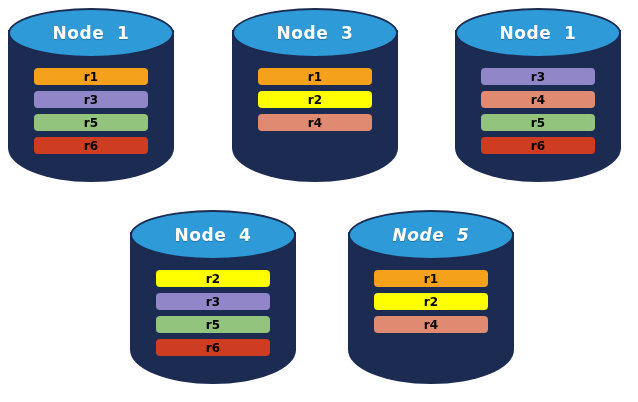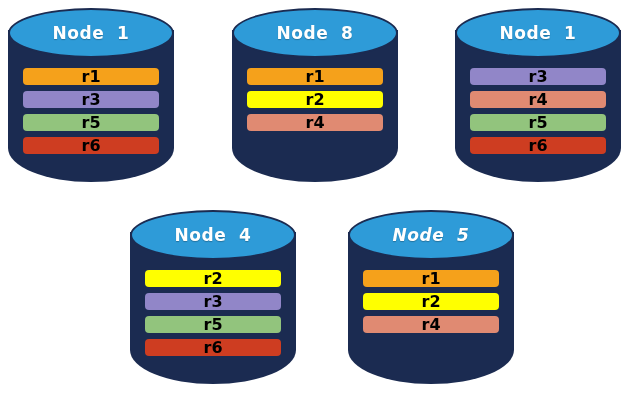--- a/index.html
+++ b/index.html
@@ -77,27 +77,27 @@
     width: 166px;
     display: flex;
     flex-direction: column;
     align-items: center;
     gap: 6px;
     padding-top: 10px;
     box-sizing: border-box;
   }
 
   .replica {
-    width: 136px;
+    width: 114px;
     height: 17px;
     border-radius: 4px;
     display: flex;
     align-items: center;
     justify-content: center;
-    font-size: 16px;
+    font-size: 12px;
     font-weight: bold;
     color: #000000;
     line-height: 1;
     box-sizing: border-box;
   }
 </style>
 </head>
 <body>
 
 <div id="diagram" style="background: rgb(255, 255, 255);">
@@ -108,21 +108,21 @@
       <div class="replica-list">
         <div class="replica" style="background: rgb(245, 161, 27); color: rgb(0, 0, 0);">r1</div>
         <div class="replica" style="background: rgb(145, 134, 200); color: rgb(0, 0, 0);">r3</div>
         <div class="replica" style="background: rgb(146, 196, 125); color: rgb(0, 0, 0);">r5</div>
         <div class="replica" style="background: rgb(206, 61, 33); color: rgb(0, 0, 0);">r6</div>
       </div>
     </div>
     <div class="node" style="left: 232px; top: 8px;">
       <div class="cyl-body" style="background: rgb(27, 43, 81);"></div>
       <div class="cyl-top" style="background: rgb(46, 155, 216); border-color: rgb(27, 43, 81);"></div>
-      <div class="cyl-title" style="color: rgb(255, 255, 255);">Node  8</div>
+      <div class="cyl-title" style="color: rgb(255, 255, 255);">Node  3</div>
       <div class="replica-list">
         <div class="replica" style="background: rgb(245, 161, 27); color: rgb(0, 0, 0);">r1</div>
         <div class="replica" style="background: rgb(255, 255, 0); color: rgb(0, 0, 0);">r2</div>
         <div class="replica" style="background: rgb(224, 138, 114); color: rgb(0, 0, 0);">r4</div>
       </div>
     </div>
     <div class="node" style="left: 455px; top: 8px;">
       <div class="cyl-body" style="background: rgb(27, 43, 81);"></div>
       <div class="cyl-top" style="background: rgb(46, 155, 216); border-color: rgb(27, 43, 81);"></div>
       <div class="cyl-title" style="color: rgb(255, 255, 255);">Node  1</div>

